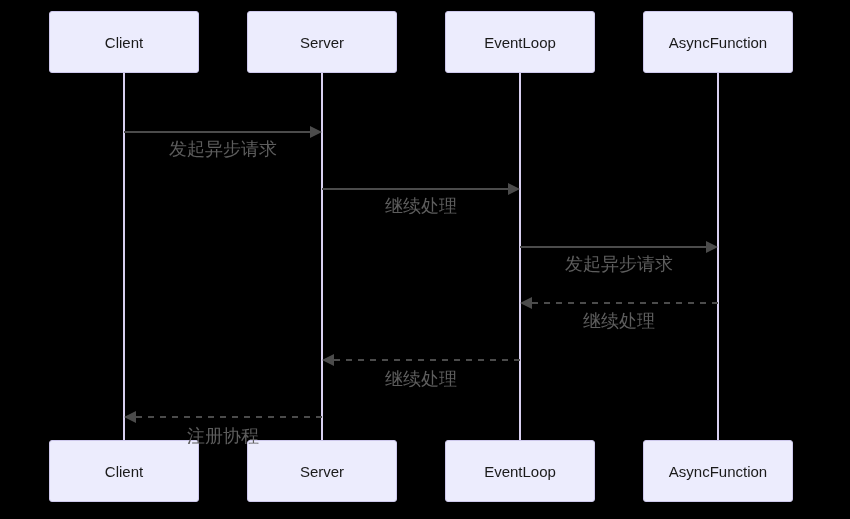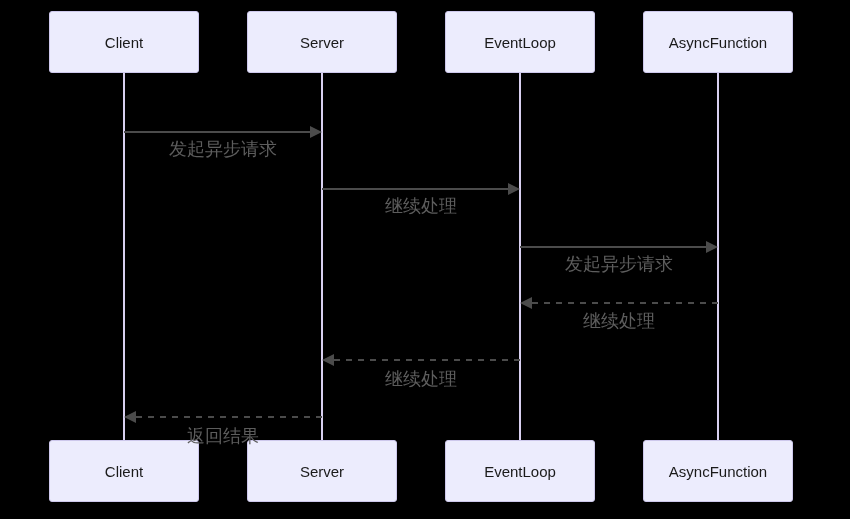--- a/index.html
+++ b/index.html
@@ -126,17 +126,17 @@
   <div class="arrowhead right" style="left:706px; top:241px;"></div>
 
   <div class="msg-label" style="left:619px; top:267px;">继续处理</div>
   <div class="msg-line dashed" style="left:532px; top:302px; width:186px;"></div>
   <div class="arrowhead left" style="left:520px; top:297px;"></div>
 
   <div class="msg-label" style="left:421px; top:325px;text-align:right;">继续处理</div>
   <div class="msg-line dashed" style="left:334px; top:359px; width:186px;"></div>
   <div class="arrowhead left" style="left:322px; top:354px;"></div>
 
-  <div class="msg-label" style="left:223px; top:382px;">返回结果</div>
+  <div class="msg-label" style="left:223px; top:382px;">注册协程</div>
   <div class="msg-line dashed" style="left:136px; top:416px; width:186px;"></div>
   <div class="arrowhead left" style="left:124px; top:411px;"></div>
 
 </div>
 
 </body></html>

